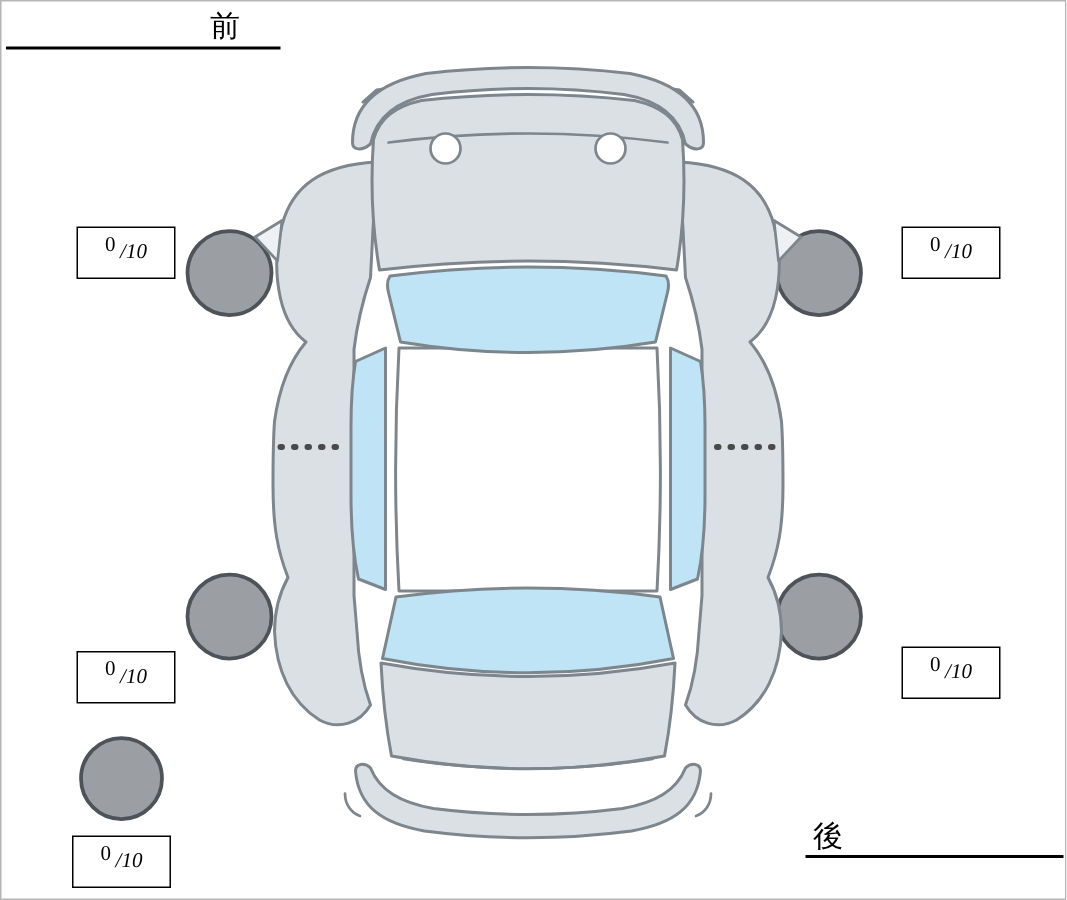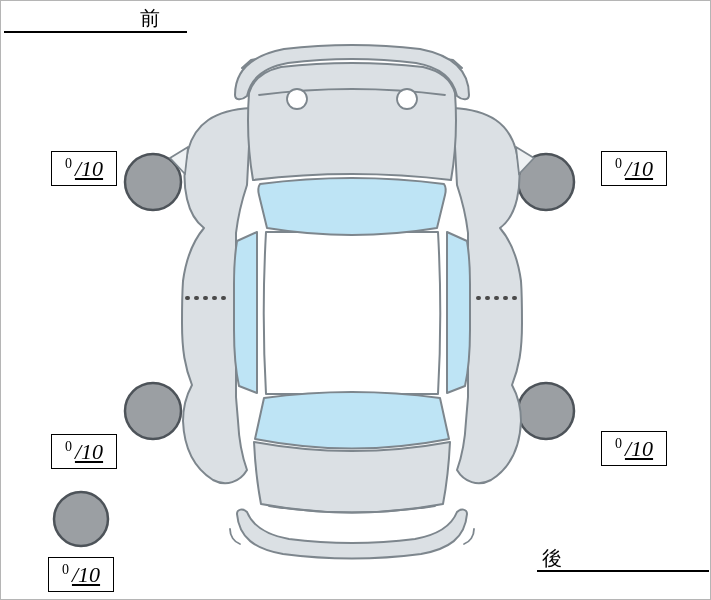--- a/index.html
+++ b/index.html
@@ -63,23 +63,22 @@
     color: var(--text);
   }
   .score .val {
     font-family: "Liberation Serif", serif;
     font-size: 14px;
     transform: translateY(-5px);
   }
   .score .den {
     font-family: "Liberation Serif", serif;
     font-style: italic;
-    font-size: 22px;
+    font-size: 14px;
     margin-left: 3px;
-    text-decoration: underline;
   }
 </style>
 </head>
 <body>
 
 <div class="canvas">
 
   <div class="dir-label front-label">前</div>
   <div class="rule front-rule"></div>
   <div class="dir-label rear-label">後</div>

